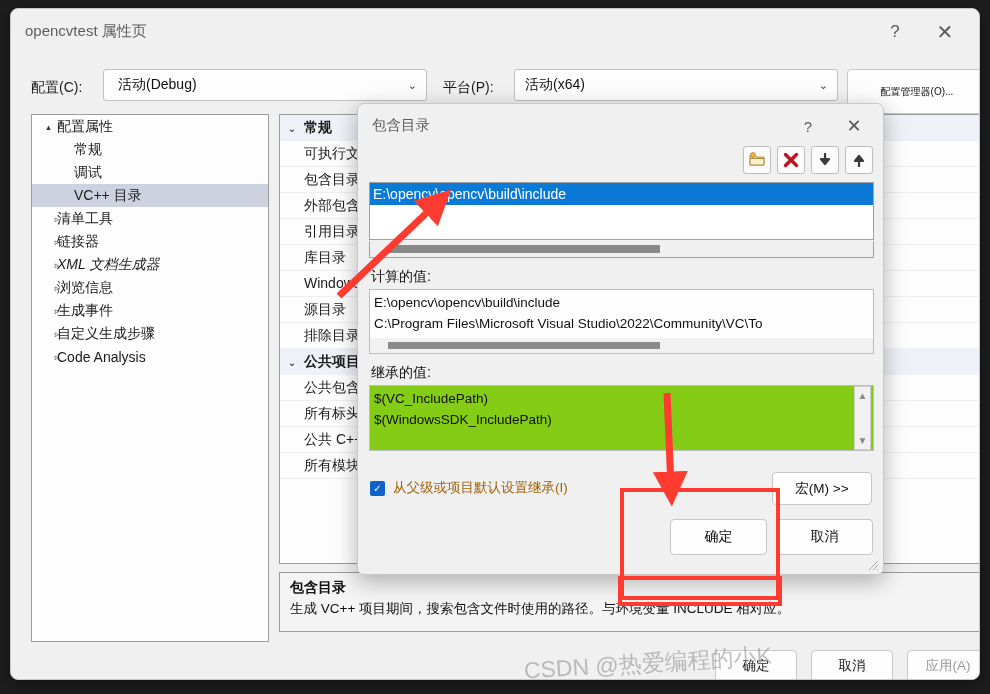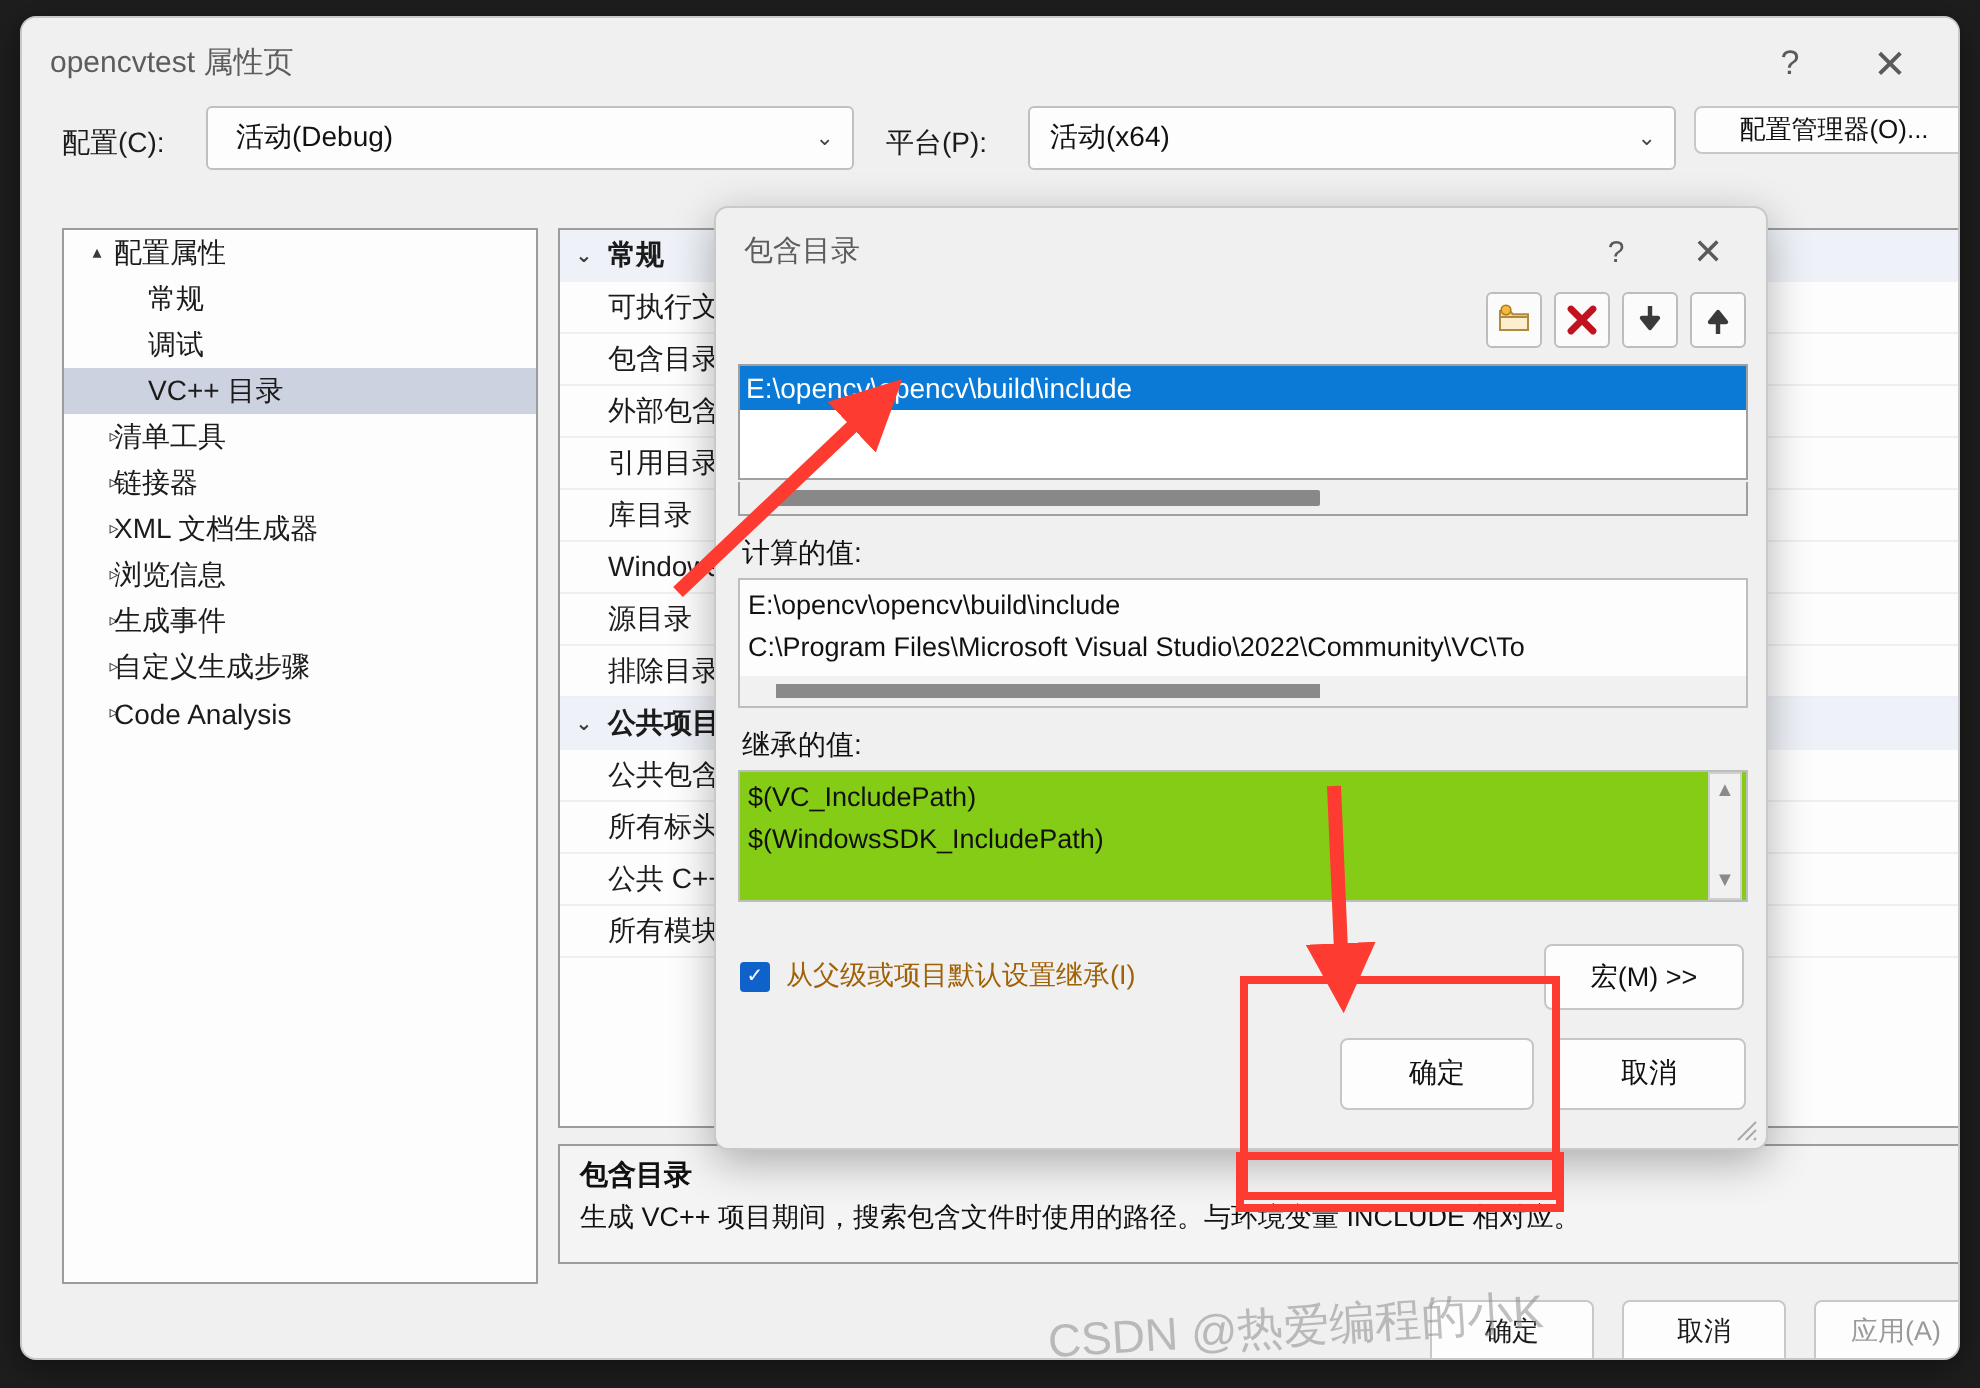--- a/index.html
+++ b/index.html
@@ -36,21 +36,21 @@
     position: absolute; top: 6px;
     width: 44px; height: 34px;
     display: flex; align-items: center; justify-content: center;
     color: #5a5a5a; font-size: 17px;
   }
   #tb-help { right: 62px; }
   #tb-close { right: 12px; font-size: 20px; font-weight: 300; }
 
   
   #cfgrow {
-    position: absolute; left: 0; top: 44px; right: 0; height: 40px;
+    position: absolute; left: 0; top: 60px; right: 0; height: 40px;
   }
   .lbl { position:absolute; font-size: 14px; color:#1b1b1b; top: 10px; }
   #lbl-config { left: 20px; }
   #lbl-platform { left: 432px; }
   .combo {
     position: absolute; top: 0px; height: 32px;
     background: #fdfdfd;
     border: 1px solid #c0c0c0;
     border-radius: 3px;
     font-size: 14px; color:#111;
@@ -58,23 +58,23 @@
     padding-left: 10px;
   }
   .combo .caret {
     position:absolute; right: 9px; top: 50%;
     transform: translateY(-50%);
     color:#444; font-size: 11px;
   }
   #combo-config { left: 92px; width: 324px; padding-left: 14px; }
   #combo-platform { left: 503px; width: 324px; }
   #btn-cfgmgr {
-    position:absolute; top:0px; left: 836px; width: 140px; height: 24px;
+    position:absolute; top:0px; left: 836px; width: 140px; height: 45px;
     background: #fdfdfd; border:1px solid #c8c8c8; border-radius: 4px;
-    font-size: 13px; color:#111;
+    font-size: 10px; color:#111;
     display:flex; align-items:center; justify-content:center;
   }
 
   
   #treepane {
     position:absolute; left: 20px; top: 105px;
     width: 238px; height: 528px;
     background: #fdfdfd; border: 1px solid #9c9c9c;
     overflow: hidden;
   }
@@ -280,21 +280,21 @@
         <span>VC++ 目录</span>
       </div>
       <div class="tnode lvl2" style="padding-left: 25px;">
         <span class="tw">▹</span>
         <span>清单工具</span>
       </div>
       <div class="tnode lvl2" style="padding-left: 25px;">
         <span class="tw">▹</span>
         <span>链接器</span>
       </div>
-      <div class="tnode lvl2" style="padding-left: 25px;">
+      <div class="tnode lvl2" style="padding-left: 25px; font-style: italic;">
         <span class="tw">▹</span>
         <span>XML 文档生成器</span>
       </div>
       <div class="tnode lvl2" style="padding-left: 25px;">
         <span class="tw">▹</span>
         <span>浏览信息</span>
       </div>
       <div class="tnode lvl2" style="padding-left: 25px;">
         <span class="tw">▹</span>
         <span>生成事件</span>

